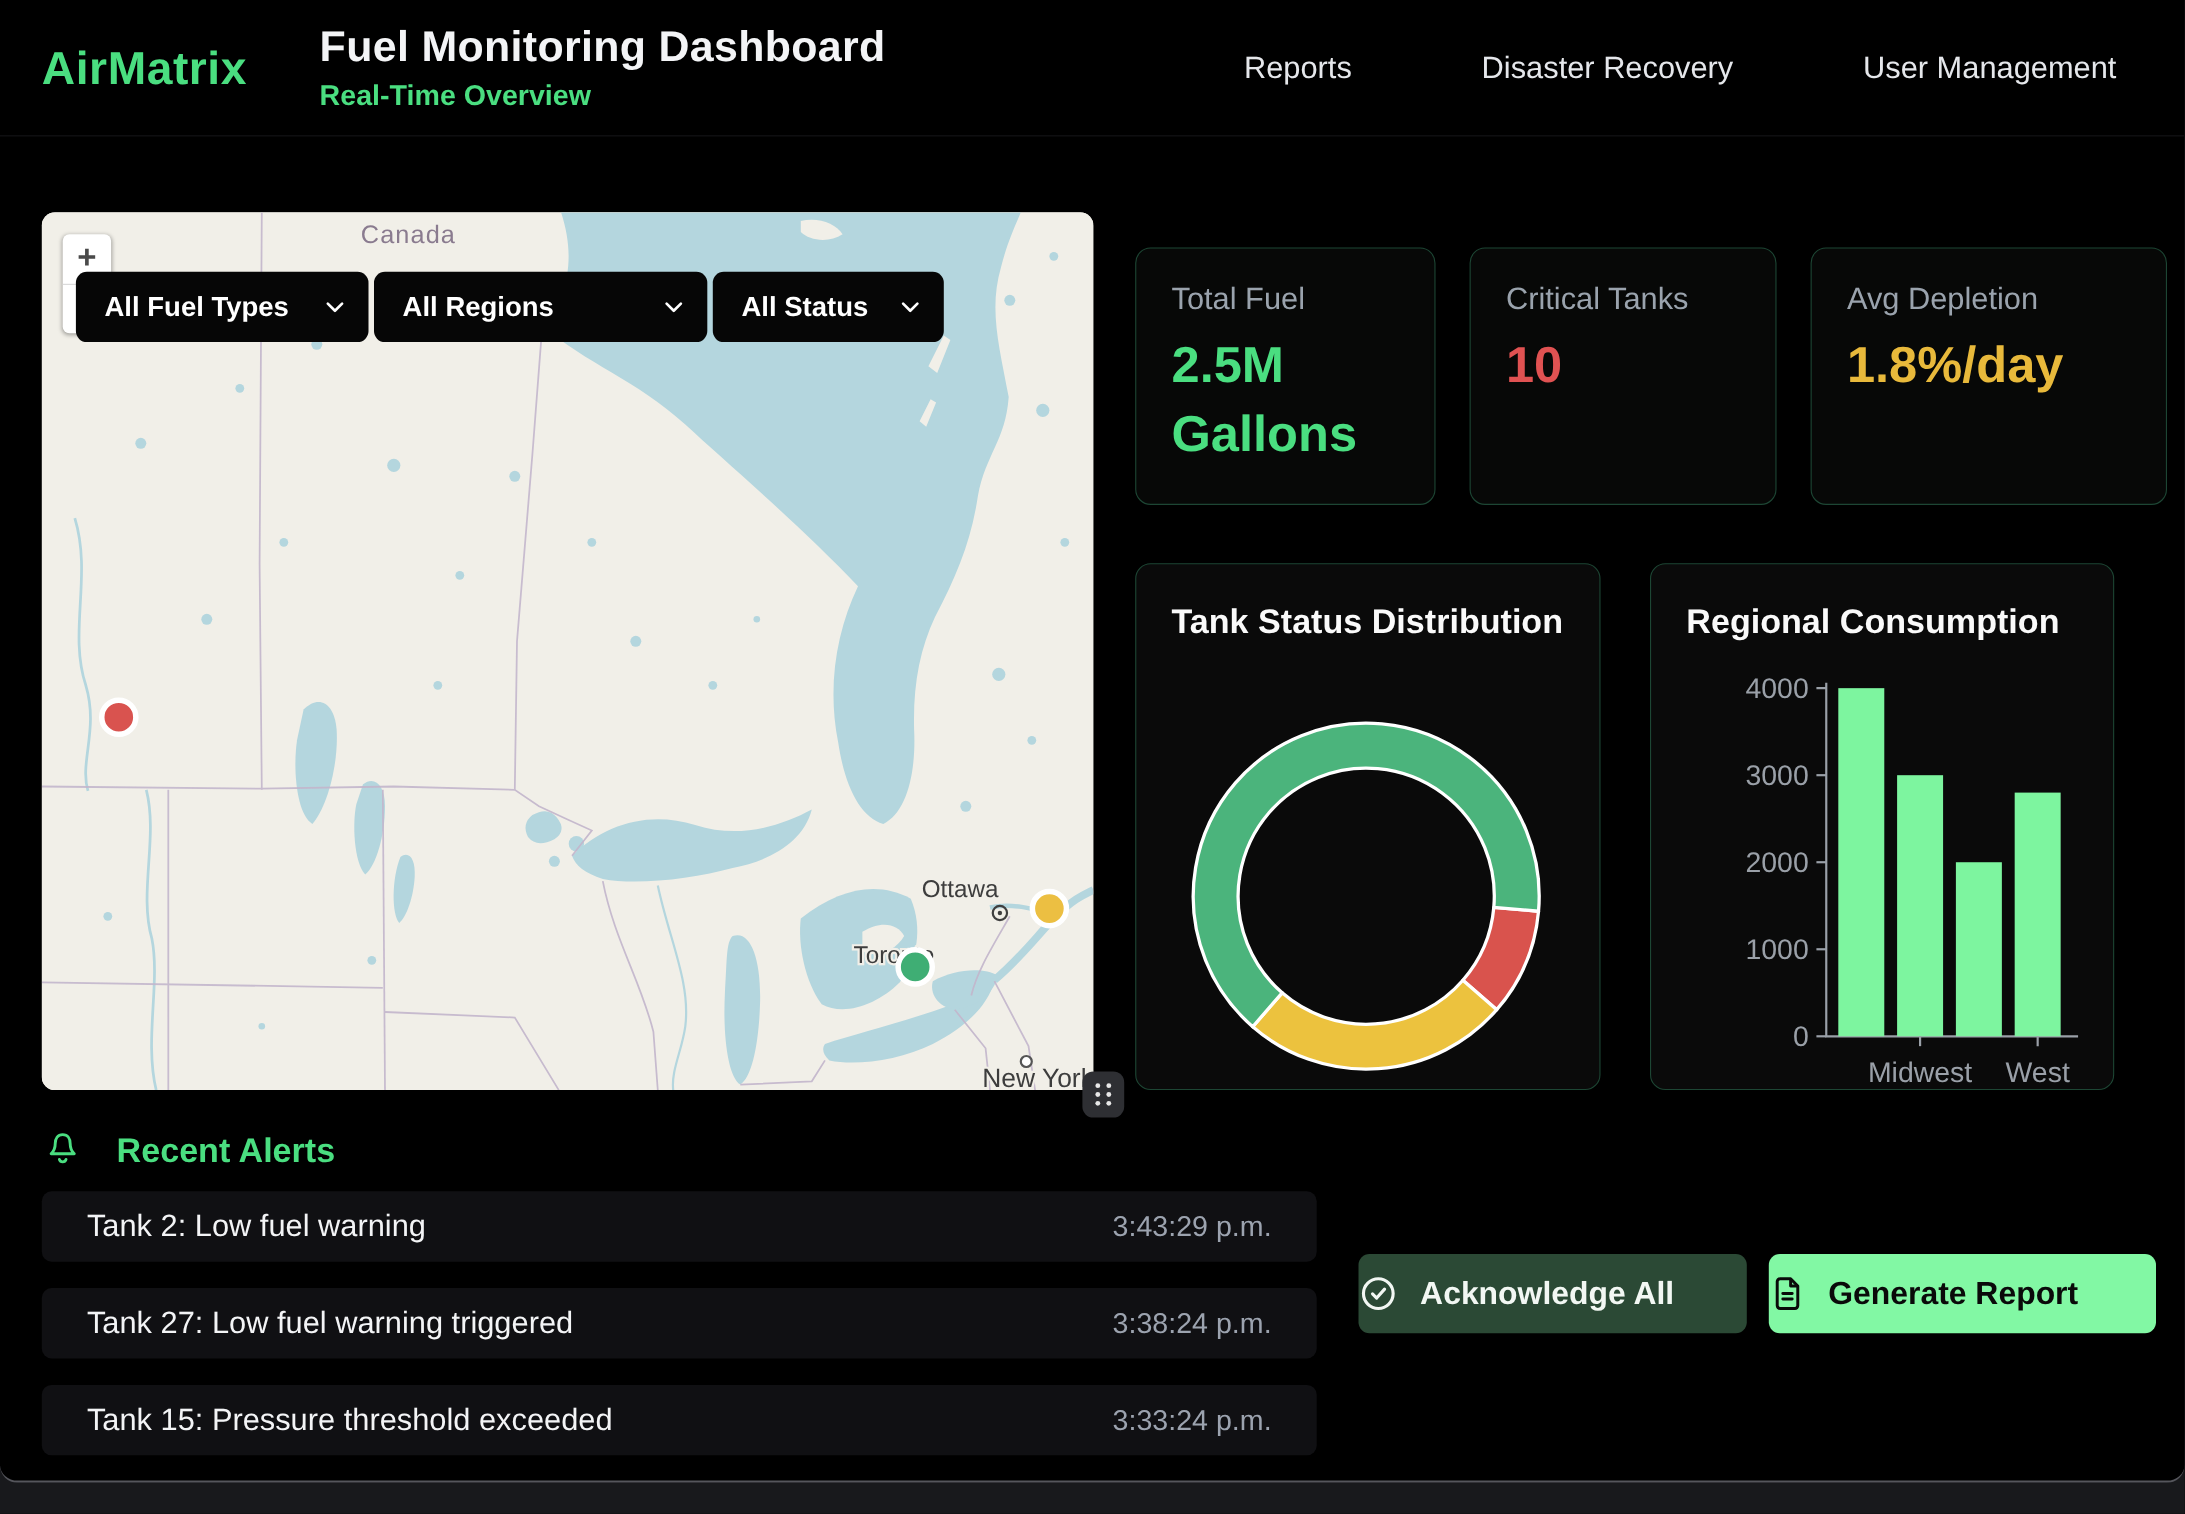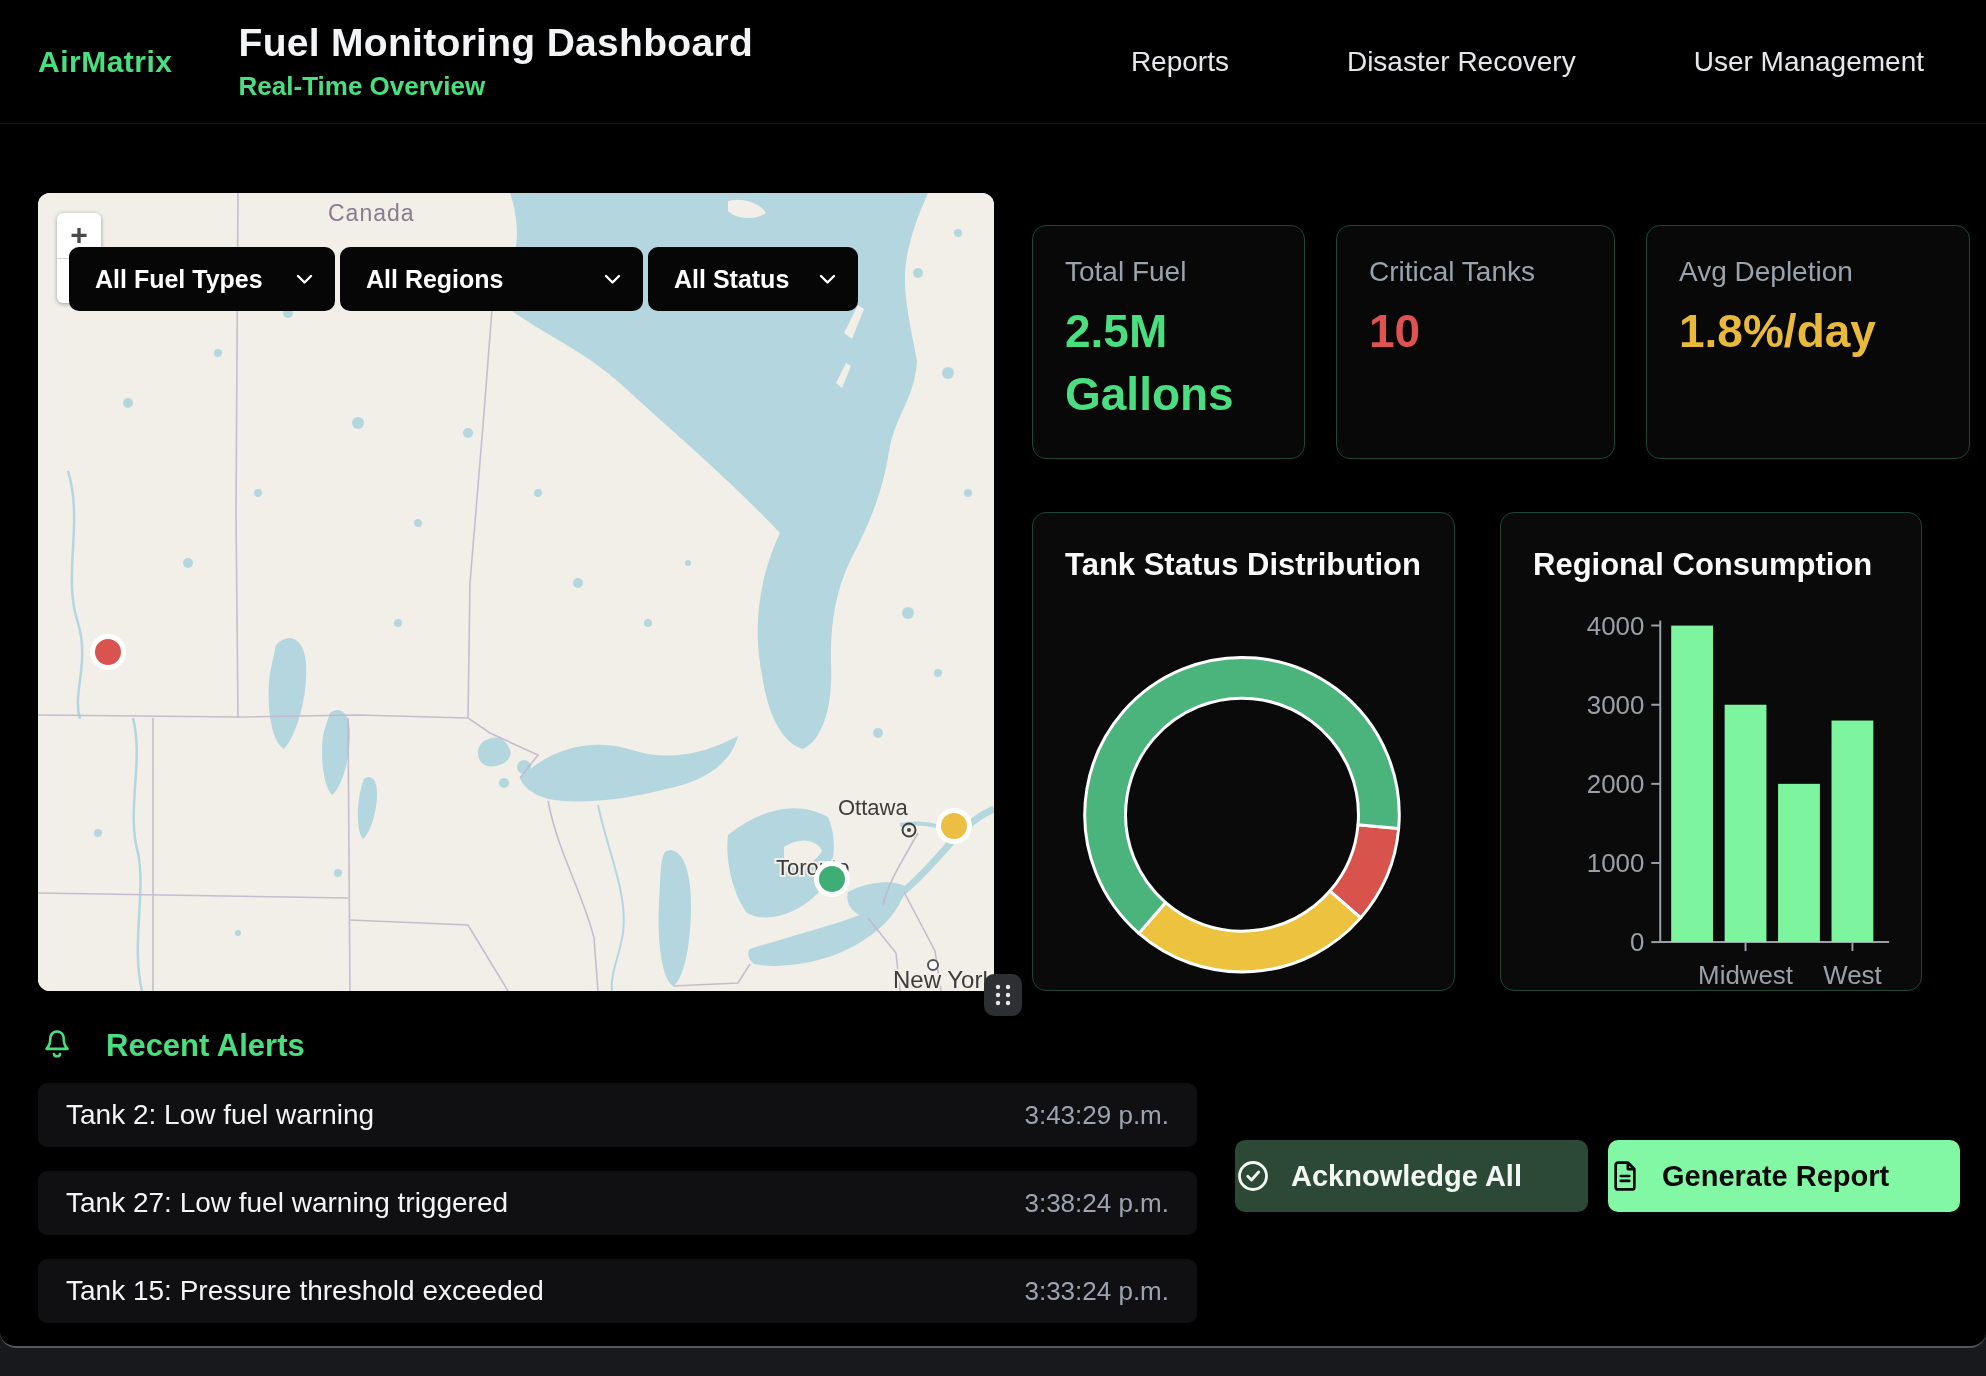--- a/index.html
+++ b/index.html
@@ -4,21 +4,21 @@
 <style>
   * { margin:0; padding:0; box-sizing:border-box; }
   html,body { width:1986px; height:1376px; background:#18191c; overflow:hidden;
     font-family:"Liberation Sans","DejaVu Sans",sans-serif; }
   .app { position:relative; width:1986px; height:1348px; background:#000;
     border-bottom:2px solid #55565c; border-radius:0 0 16px 16px; overflow:hidden; }
 
   
   .header { position:absolute; left:0; top:0; width:100%; height:124px; background:#000;
     border-bottom:1px solid #141517; display:flex; align-items:center; }
-  .brand { margin-left:38px; font-size:30px; font-weight:700; color:#4ade80; letter-spacing:.5px; }
+  .brand { margin-left:38px; font-size:42px; font-weight:700; color:#4ade80; letter-spacing:.5px; }
   .titleblock { margin-left:66px; }
   .title { font-size:39px; font-weight:700; color:#f3f4f6; letter-spacing:.3px; }
   .subtitle { margin-top:6px; font-size:26px; font-weight:600; color:#4ade80; }
   .nav { margin-left:auto; margin-right:62px; display:flex; gap:118px; }
   .nav-item { font-size:28px; color:#e5e7eb; cursor:pointer; white-space:nowrap; }
 
   
   .map-panel { position:absolute; left:38px; top:193px; width:956px; height:798px;
     border-radius:12px; overflow:hidden; background:#f1efe8; }
   .map-panel svg.basemap { position:absolute; inset:0; }
@@ -47,21 +47,21 @@
   .chart-card { position:absolute; top:512px; height:479px; background:#0a0a0a;
     border:1.5px solid #1d4634; border-radius:14px; overflow:hidden; }
   .chart-title { position:absolute; left:32px; top:34px; font-size:31px; font-weight:700; color:#fafafa; }
   .chart-card svg { position:absolute; inset:0; width:100%; height:100%; }
 
   
   .alerts-head { position:absolute; left:40px; top:1028px; display:flex; align-items:center; gap:32px; }
   .alerts-title { font-size:31px; font-weight:700; color:#4ade80; }
   .alert-row { position:absolute; left:38px; width:1159px; height:64px; background:#101013;
     border-radius:9px; display:flex; align-items:center; justify-content:space-between;
-    padding:0 28px; cursor:pointer; }
+    padding:0 41px; cursor:pointer; }
   .alert-text { font-size:28px; color:#f3f4f6; }
   .alert-time { font-size:26px; color:#9ca3af; }
 
   
   .btn { position:absolute; top:1140px; height:72px; border-radius:10px; display:flex;
     align-items:center; justify-content:flex-start; gap:20px; cursor:pointer; border:none; }
   .btn-ack { left:1235px; width:353px; background:#2b4935; }
   .btn-ack span { color:#f2f7f3; font-size:29px; font-weight:600; }
   .btn-report { left:1608px; width:352px; background:#82f8a4; }
   .btn-report span { color:#0a0a0a; font-size:29px; font-weight:700; }

